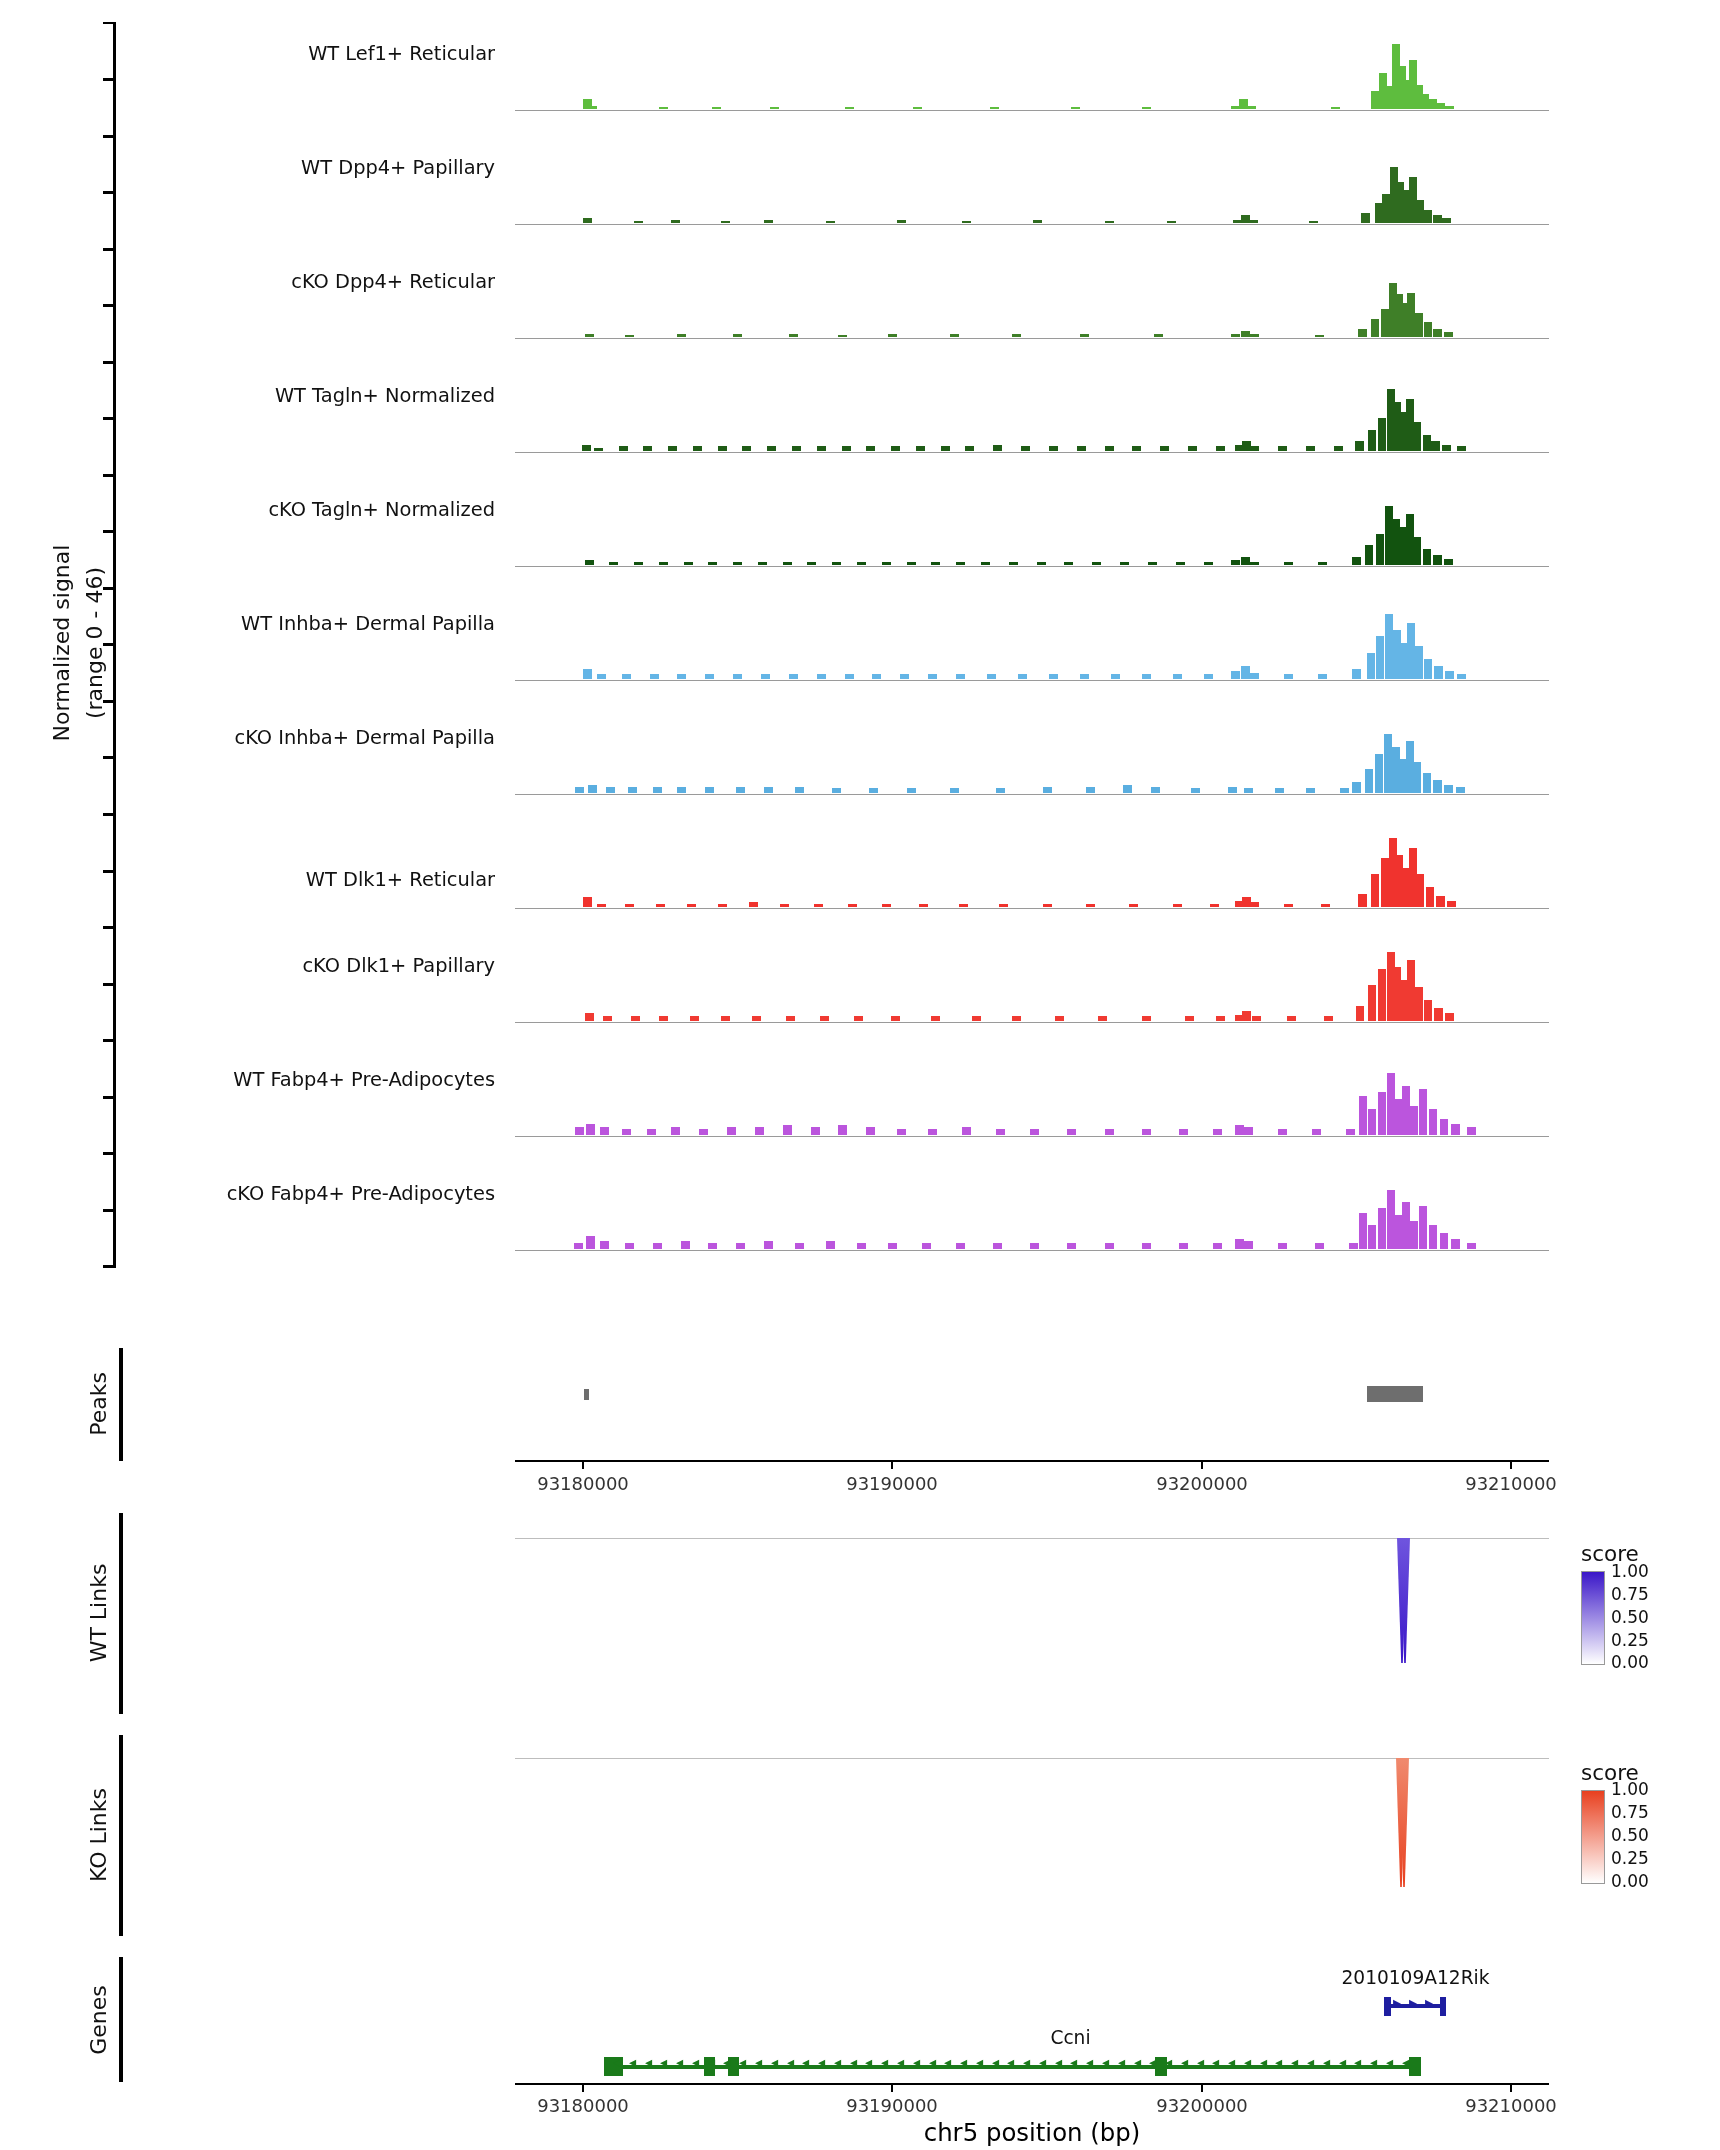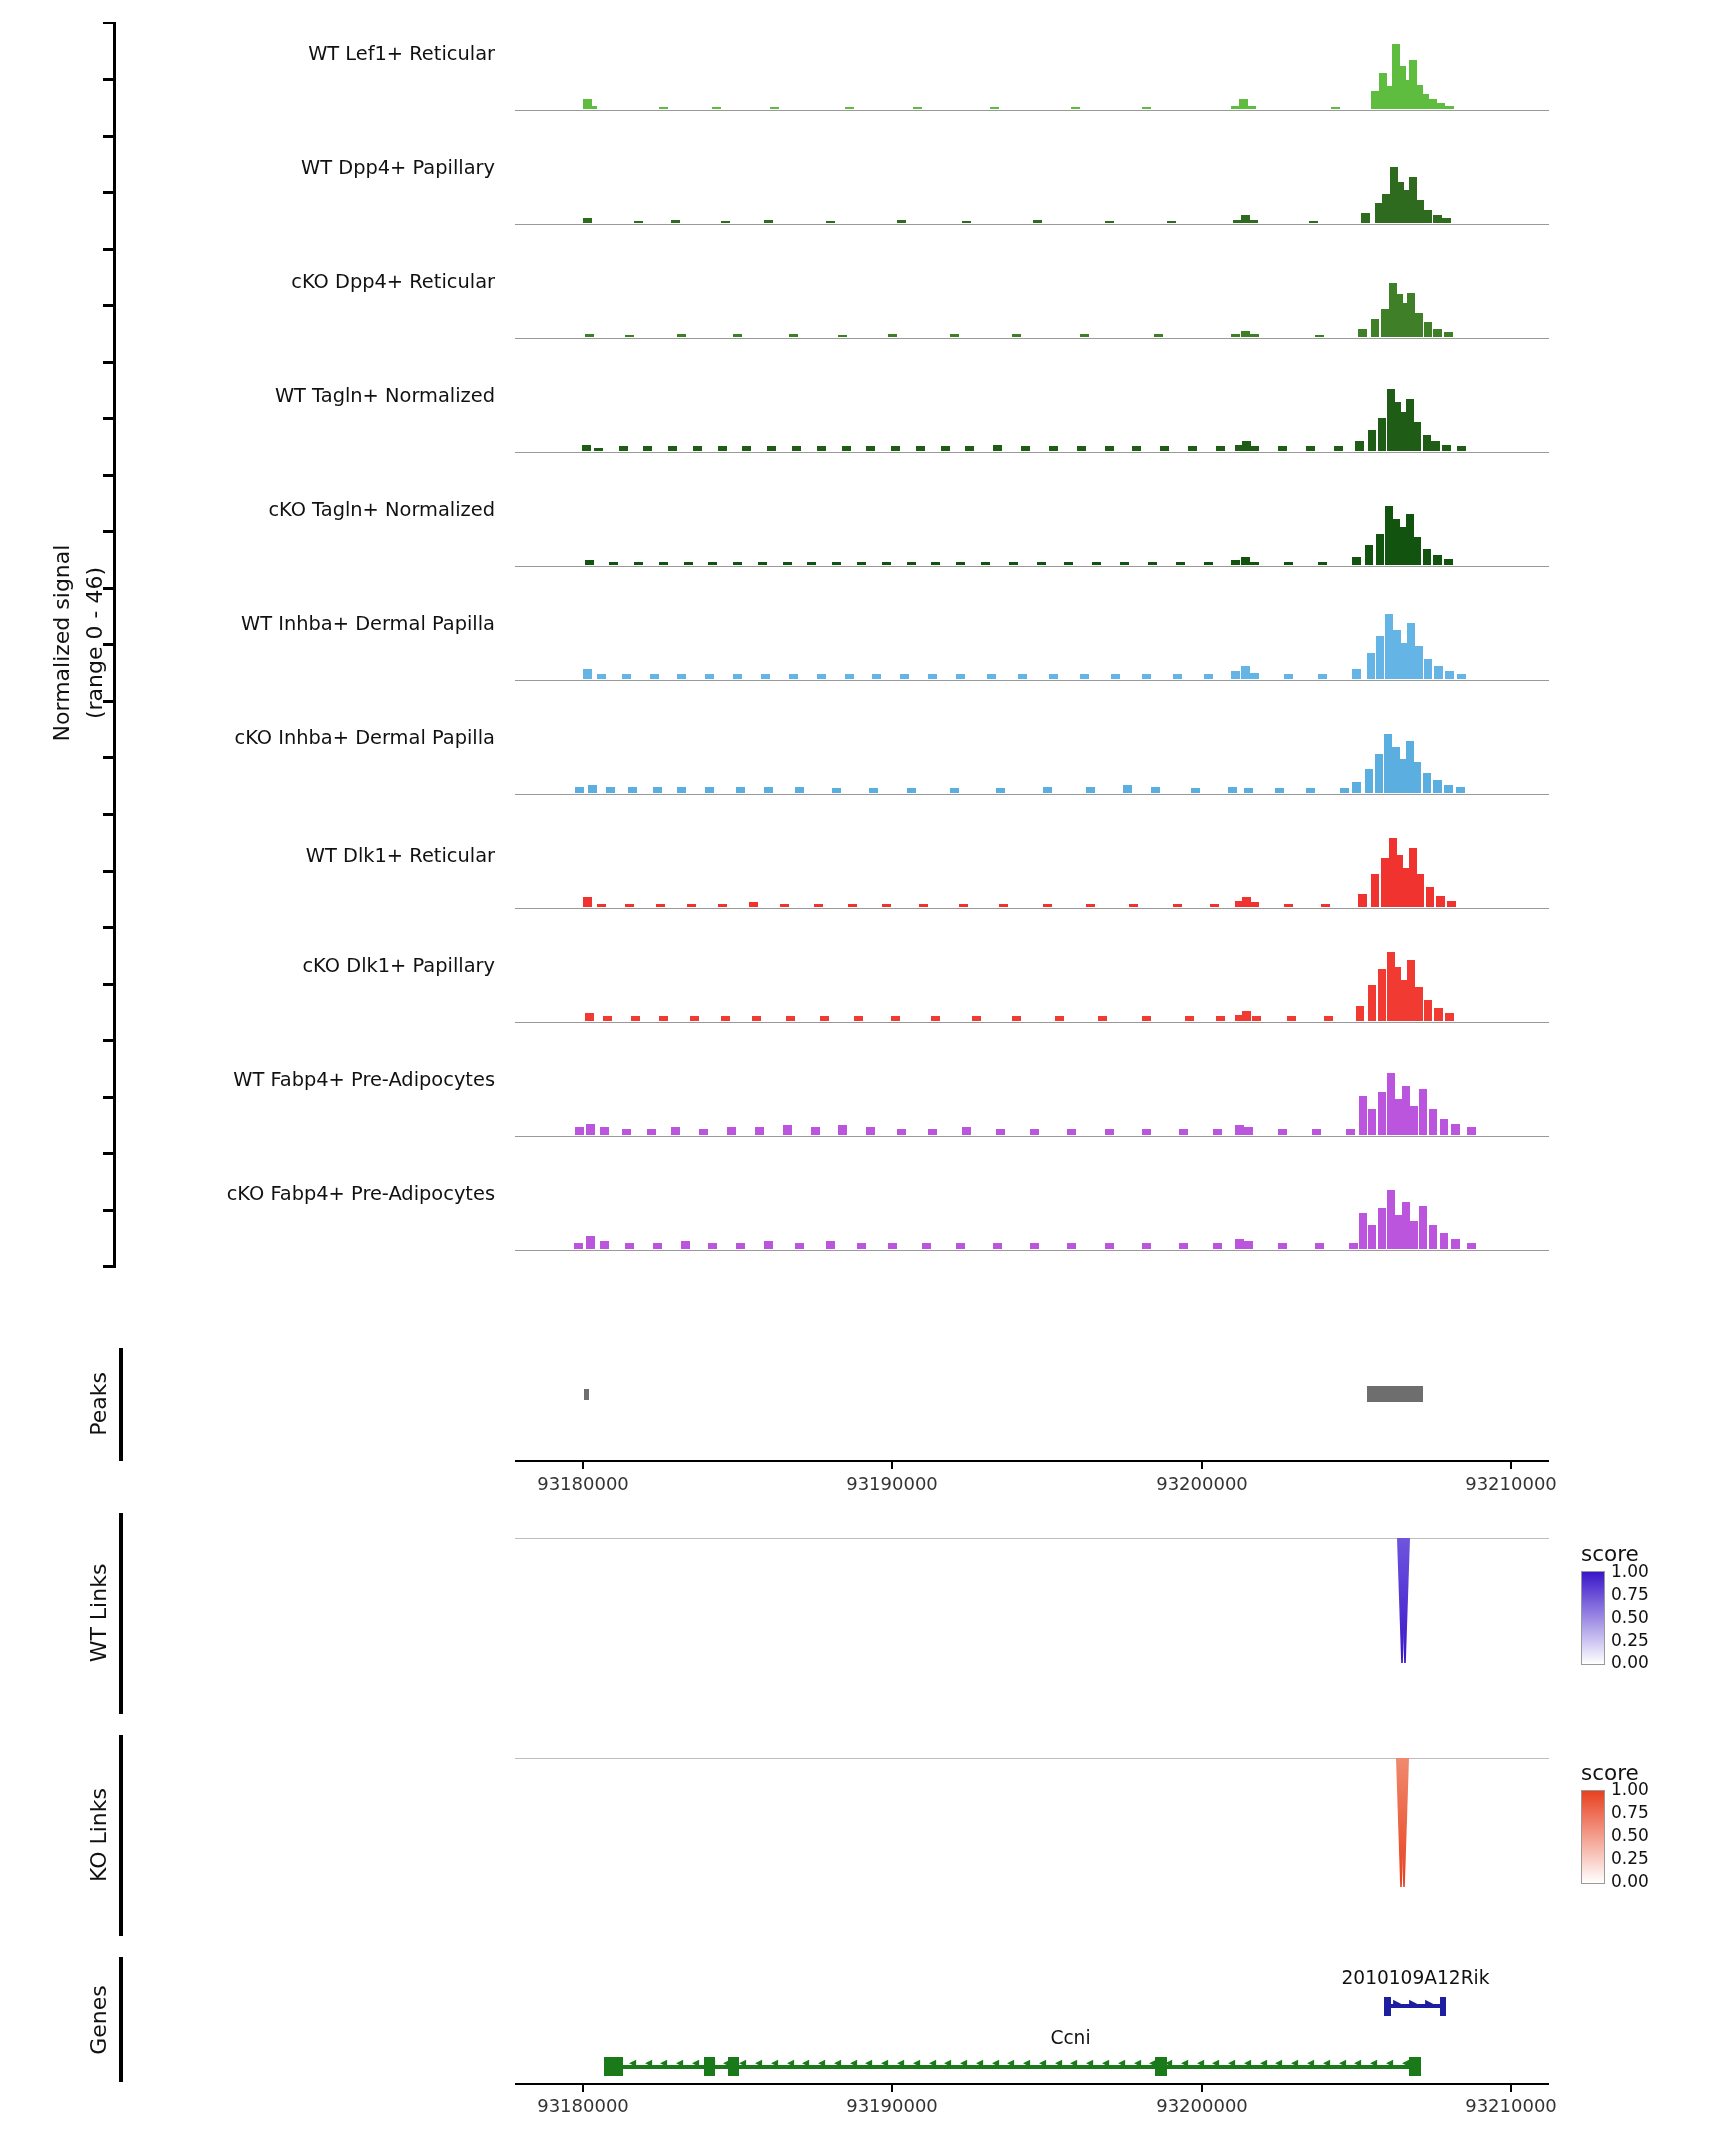--- a/index.html
+++ b/index.html
@@ -305,21 +305,21 @@
       <div class="bar" style="left: 869px; width: 8px; height: 59px; background: rgb(90, 174, 224);"></div>
       <div class="bar" style="left: 877px; width: 8px; height: 46px; background: rgb(90, 174, 224);"></div>
       <div class="bar" style="left: 883px; width: 8px; height: 34px; background: rgb(90, 174, 224);"></div>
       <div class="bar" style="left: 891px; width: 8px; height: 52px; background: rgb(90, 174, 224);"></div>
       <div class="bar" style="left: 898px; width: 8px; height: 31px; background: rgb(90, 174, 224);"></div>
       <div class="bar" style="left: 908px; width: 8px; height: 19.6px; background: rgb(90, 174, 224);"></div>
       <div class="bar" style="left: 918px; width: 9.3px; height: 13px; background: rgb(90, 174, 224);"></div>
       <div class="bar" style="left: 929px; width: 9.3px; height: 8.2px; background: rgb(90, 174, 224);"></div>
       <div class="bar" style="left: 941px; width: 9.3px; height: 6.5px; background: rgb(90, 174, 224);"></div>
     </div>
-    <div class="rowlabel" style="right: 1226px; top: 844px; width: 444px;">WT Dlk1+ Reticular</div>
+    <div class="rowlabel" style="right: 1226px; top: 868px; width: 444px;">WT Dlk1+ Reticular</div>
     <div class="baseline" style="left: 515px; top: 908px; width: 1034px;"></div>
     <div class="track" style="left: 515px; top: 832px; width: 1034px; height: 75px;">
       <div class="bar" style="left: 68px; width: 9.3px; height: 9.8px; background: rgb(240, 51, 46);"></div>
       <div class="bar" style="left: 82px; width: 9.3px; height: 3.3px; background: rgb(240, 51, 46);"></div>
       <div class="bar" style="left: 110px; width: 9.3px; height: 3.3px; background: rgb(240, 51, 46);"></div>
       <div class="bar" style="left: 141px; width: 9.3px; height: 3.3px; background: rgb(240, 51, 46);"></div>
       <div class="bar" style="left: 172px; width: 9.3px; height: 3.3px; background: rgb(240, 51, 46);"></div>
       <div class="bar" style="left: 203px; width: 9.3px; height: 3.3px; background: rgb(240, 51, 46);"></div>
       <div class="bar" style="left: 234px; width: 9.3px; height: 4.9px; background: rgb(240, 51, 46);"></div>
       <div class="bar" style="left: 265px; width: 9.3px; height: 3.3px; background: rgb(240, 51, 46);"></div>
@@ -609,14 +609,15 @@
     <div class="genelabel" style="left: 927px; top: 2027px; width: 287px; text-align: center;">Ccni</div>
     <div class="axis-line" style="left: 515px; top: 2083px; width: 1034px; height: 2.2px;"></div>
     <div class="tick" style="left: 582px; top: 2083px; width: 2.2px; height: 8.6px;"></div>
     <div class="ticklabel" style="left: 497px; top: 2095px; width: 172px;">93180000</div>
     <div class="tick" style="left: 891px; top: 2083px; width: 2.2px; height: 8.6px;"></div>
     <div class="ticklabel" style="left: 806px; top: 2095px; width: 172px;">93190000</div>
     <div class="tick" style="left: 1201px; top: 2083px; width: 2.2px; height: 8.6px;"></div>
     <div class="ticklabel" style="left: 1116px; top: 2095px; width: 172px;">93200000</div>
     <div class="tick" style="left: 1510px; top: 2083px; width: 2.2px; height: 8.6px;"></div>
     <div class="ticklabel" style="left: 1425px; top: 2095px; width: 172px;">93210000</div>
+    <div class="axislabel" style="left: 515px; top: 2118px; width: 1034px;">chr5 position (bp)</div>
   </div>
 
 
 </body></html>

